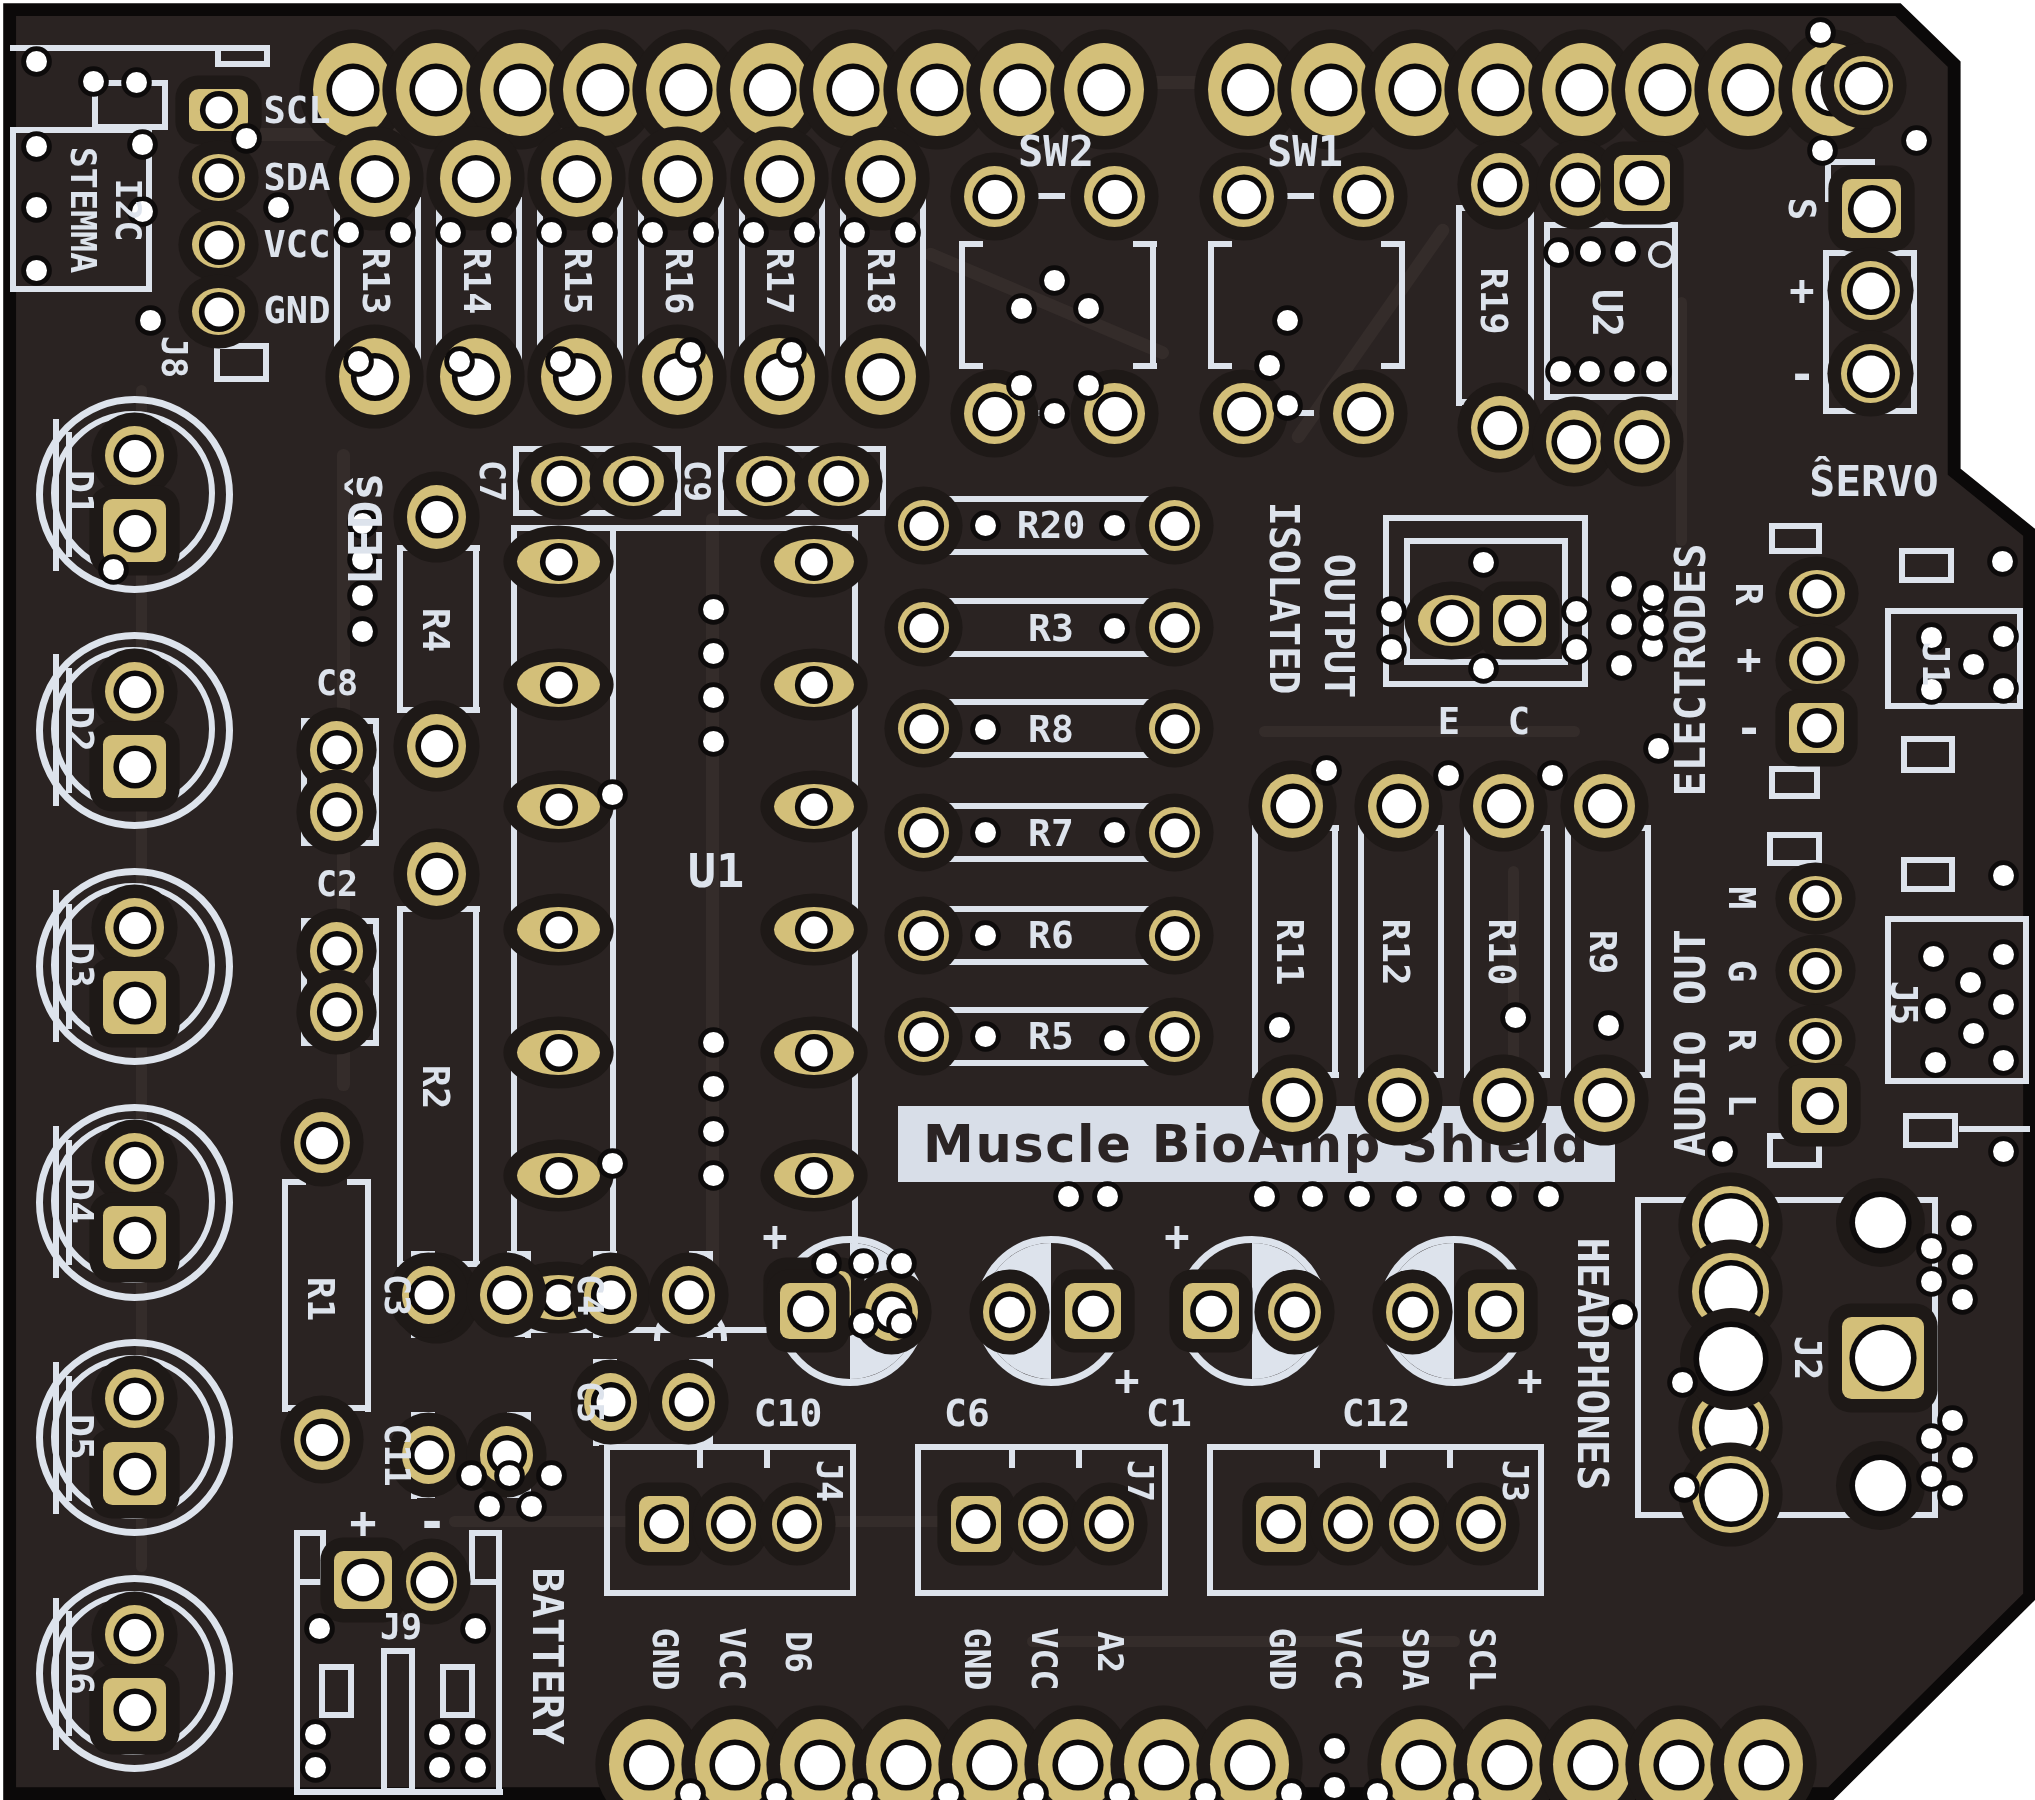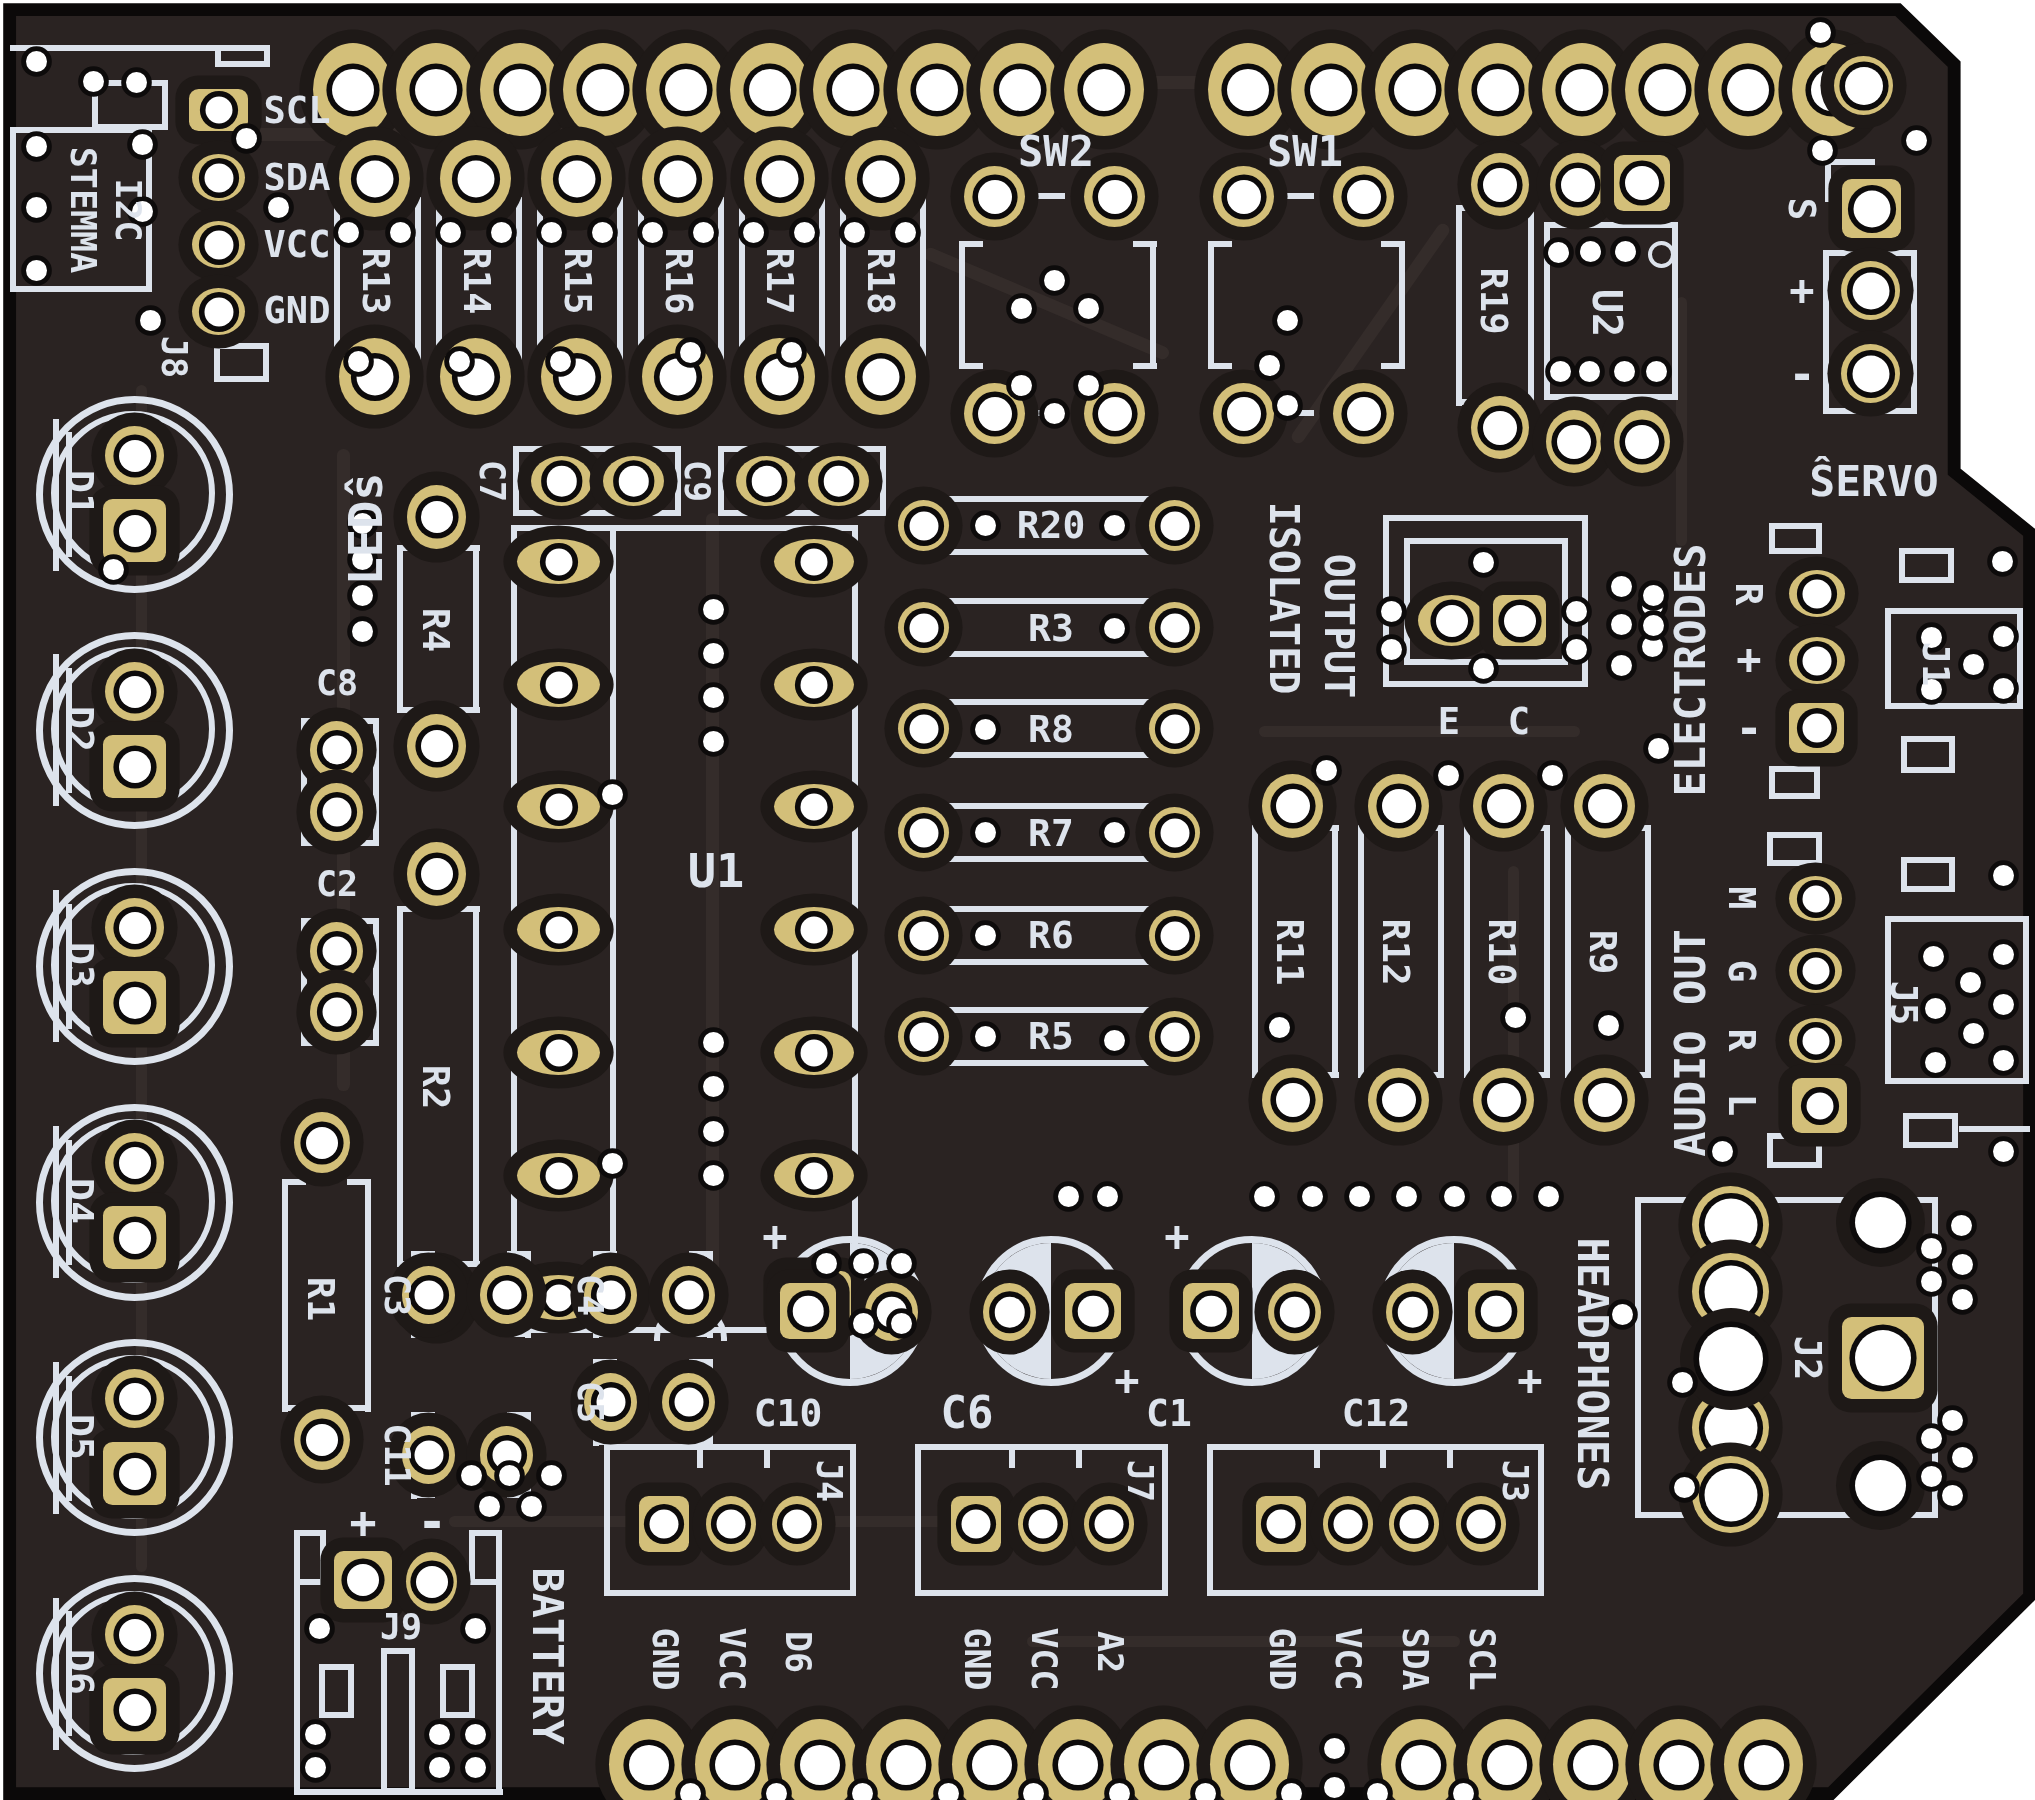--- a/index.html
+++ b/index.html
@@ -30,20 +30,23 @@
   #title-box span{color:#2b2424;font-size:51px;font-weight:bold;letter-spacing:1.6px;
        font-family:"DejaVu Sans","Liberation Sans",sans-serif;}
 </style>
 </head>
 <body>
 
 <div id="stage">
   <svg id="boardsvg" width="2036" height="1801" viewBox="0 0 2538 2245">
     <polygon points="12,12 2366,12 2436,80 2436,588 2530,664 2530,1990 2282,2236 12,2236" fill="#2a2322" stroke="#0b0909" stroke-width="16"></polygon>
   </svg>
+  <div id="title-box">
+    <span>Muscle BioAmp Shield</span>
+  </div>
 <div class="trace" style="left: 201px; top: 128px; width: 417px; height: 13px;"></div>
     <div class="trace" style="left: 1147px; top: 76px; width: 577px; height: 13px;"></div>
     <div class="trace" style="left: 914px; top: 297px; width: 265px; height: 13px; transform: rotate(23deg);"></div>
     <div class="trace" style="left: 706px; top: 513px; width: 13px; height: 786px;"></div>
     <div class="trace" style="left: 1259px; top: 726px; width: 321px; height: 11.2px;"></div>
     <div class="trace" style="left: 1676px; top: 297px; width: 11.2px; height: 249px;"></div>
     <div class="trace" style="left: 449px; top: 1516px; width: 594px; height: 11.2px;"></div>
     <div class="trace" style="left: 1027px; top: 1636px; width: 433px; height: 11.2px;"></div>
     <div class="trace" style="left: 136px; top: 385px; width: 11.2px; height: 1187px;"></div>
     <div class="trace" style="left: 1508px; top: 866px; width: 11.2px; height: 337px;"></div>
@@ -999,21 +1002,21 @@
     <span class="lbl v" style="left: 1935px; top: 664px; font-size: 37px;">J1</span>
     <span class="lbl v" style="left: 1903px; top: 1003px; font-size: 37px;">J5</span>
     <span class="lbl v" style="left: 1592px; top: 1364px; font-size: 42px;">HEADPHONES</span>
     <span class="lbl v" style="left: 1807px; top: 1358px; font-size: 37px;">J2</span>
     <span class="lbl v" style="left: 396px; top: 1295px; font-size: 35px;">C3</span>
     <span class="lbl v" style="left: 589px; top: 1295px; font-size: 35px;">C4</span>
     <span class="lbl v" style="left: 589px; top: 1402px; font-size: 35px;">C5</span>
     <span class="lbl v" style="left: 396px; top: 1455px; font-size: 35px;">C11</span>
     <span class="lbl v" style="left: 320px; top: 1299px; font-size: 37px;">R1</span>
     <span class="lbl " style="left: 788px; top: 1413px; font-size: 38px;">C10</span>
-    <span class="lbl " style="left: 967px; top: 1413px; font-size: 44px;">C6</span>
+    <span class="lbl " style="left: 967px; top: 1413px; font-size: 38px;">C6</span>
     <span class="lbl " style="left: 1169px; top: 1413px; font-size: 38px;">C1</span>
     <span class="lbl " style="left: 1376px; top: 1413px; font-size: 38px;">C12</span>
     <span class="lbl " style="left: 775px; top: 1237px; font-size: 42px;">+</span>
     <span class="lbl " style="left: 1127px; top: 1381px; font-size: 42px;">+</span>
     <span class="lbl " style="left: 1177px; top: 1237px; font-size: 42px;">+</span>
     <span class="lbl " style="left: 1530px; top: 1381px; font-size: 42px;">+</span>
     <span class="lbl v" style="left: 828px; top: 1481px; font-size: 35px;">J4</span>
     <span class="lbl v" style="left: 1139px; top: 1481px; font-size: 35px;">J7</span>
     <span class="lbl v" style="left: 1514px; top: 1481px; font-size: 35px;">J3</span>
     <span class="lbl v" style="left: 664px; top: 1659px; font-size: 35px;">GND</span>

